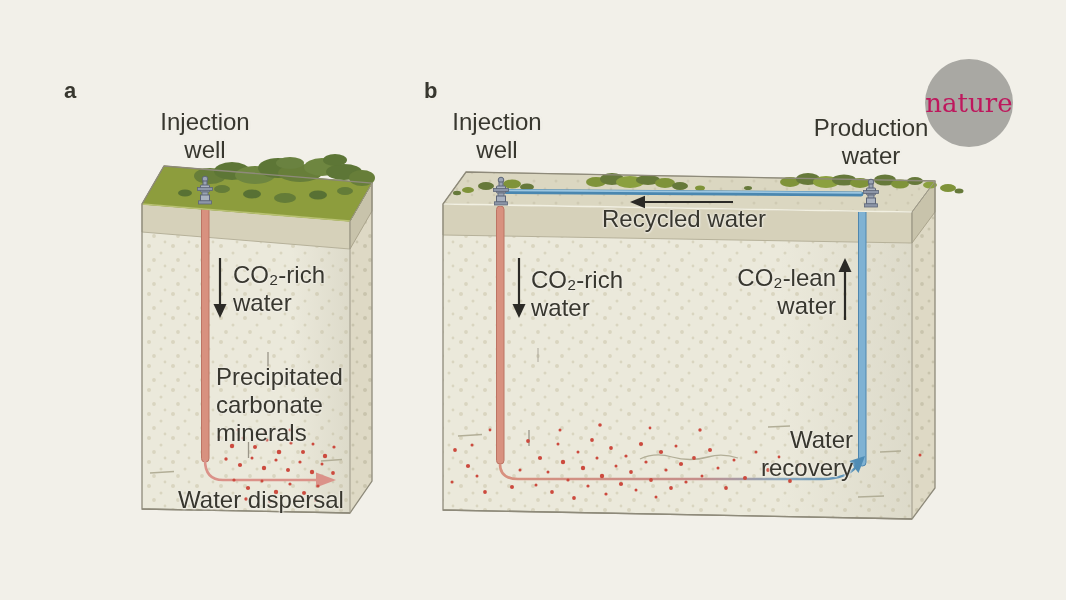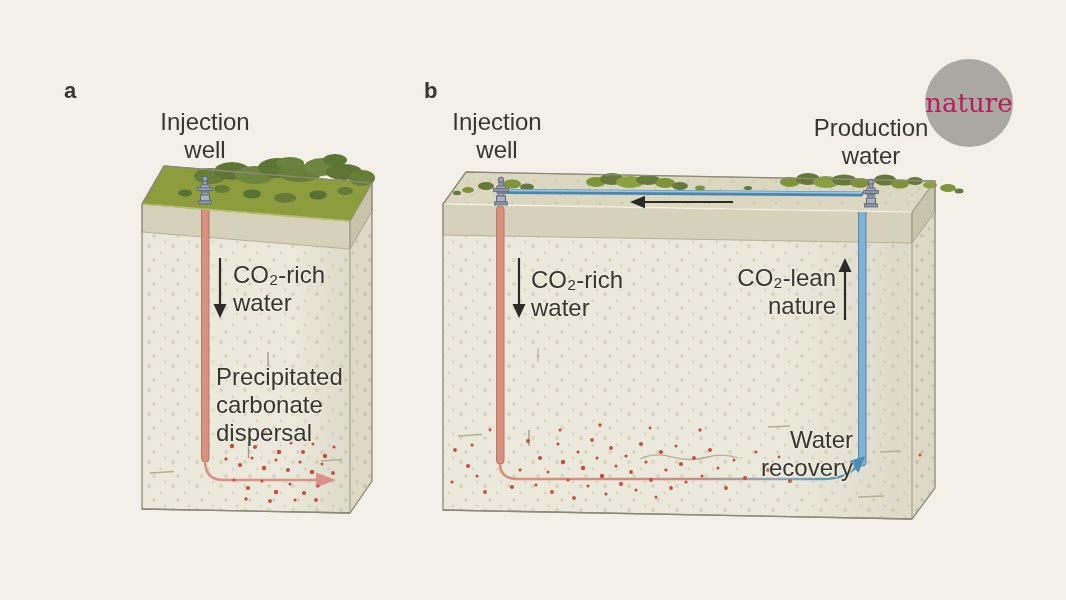--- a/index.html
+++ b/index.html
@@ -336,36 +336,38 @@
 
 <div class="lbl ctr" style="left:205px;top:108px;">Injection
 well</div>
 
 <div class="lbl" style="left:233px;top:261px;">CO₂-rich
 water</div>
 
 
 <div class="lbl" style="left:216px;top:363px;">Precipitated
 carbonate
-dispersal</div>
-
+minerals</div>
+
+<div class="lbl ctr" style="left:261px;top:486px;">Water dispersal</div>
 
 <div class="lbl panel-letter" style="left:424px;top:80px;">b</div>
 
 <div class="lbl ctr" style="left:497px;top:108px;">Injection
 well</div>
 
 <div class="lbl ctr" style="left:871px;top:114px;">Production
 water</div>
 
+<div class="lbl ctr" style="left:684px;top:205px;">Recycled water</div>
 
 <div class="lbl" style="left:531px;top:266px;">CO₂-rich
 water</div>
 
 <div class="lbl rgt" style="right:230px;top:264px;">CO₂-lean
-nature</div>
+water</div>
 
 <div class="lbl rgt" style="right:213px;top:426px;">Water
 recovery</div>
 
 <div id="nature-label" style="left:969px;top:88px;">nature</div>
 
 </div>
 
 </body></html>

